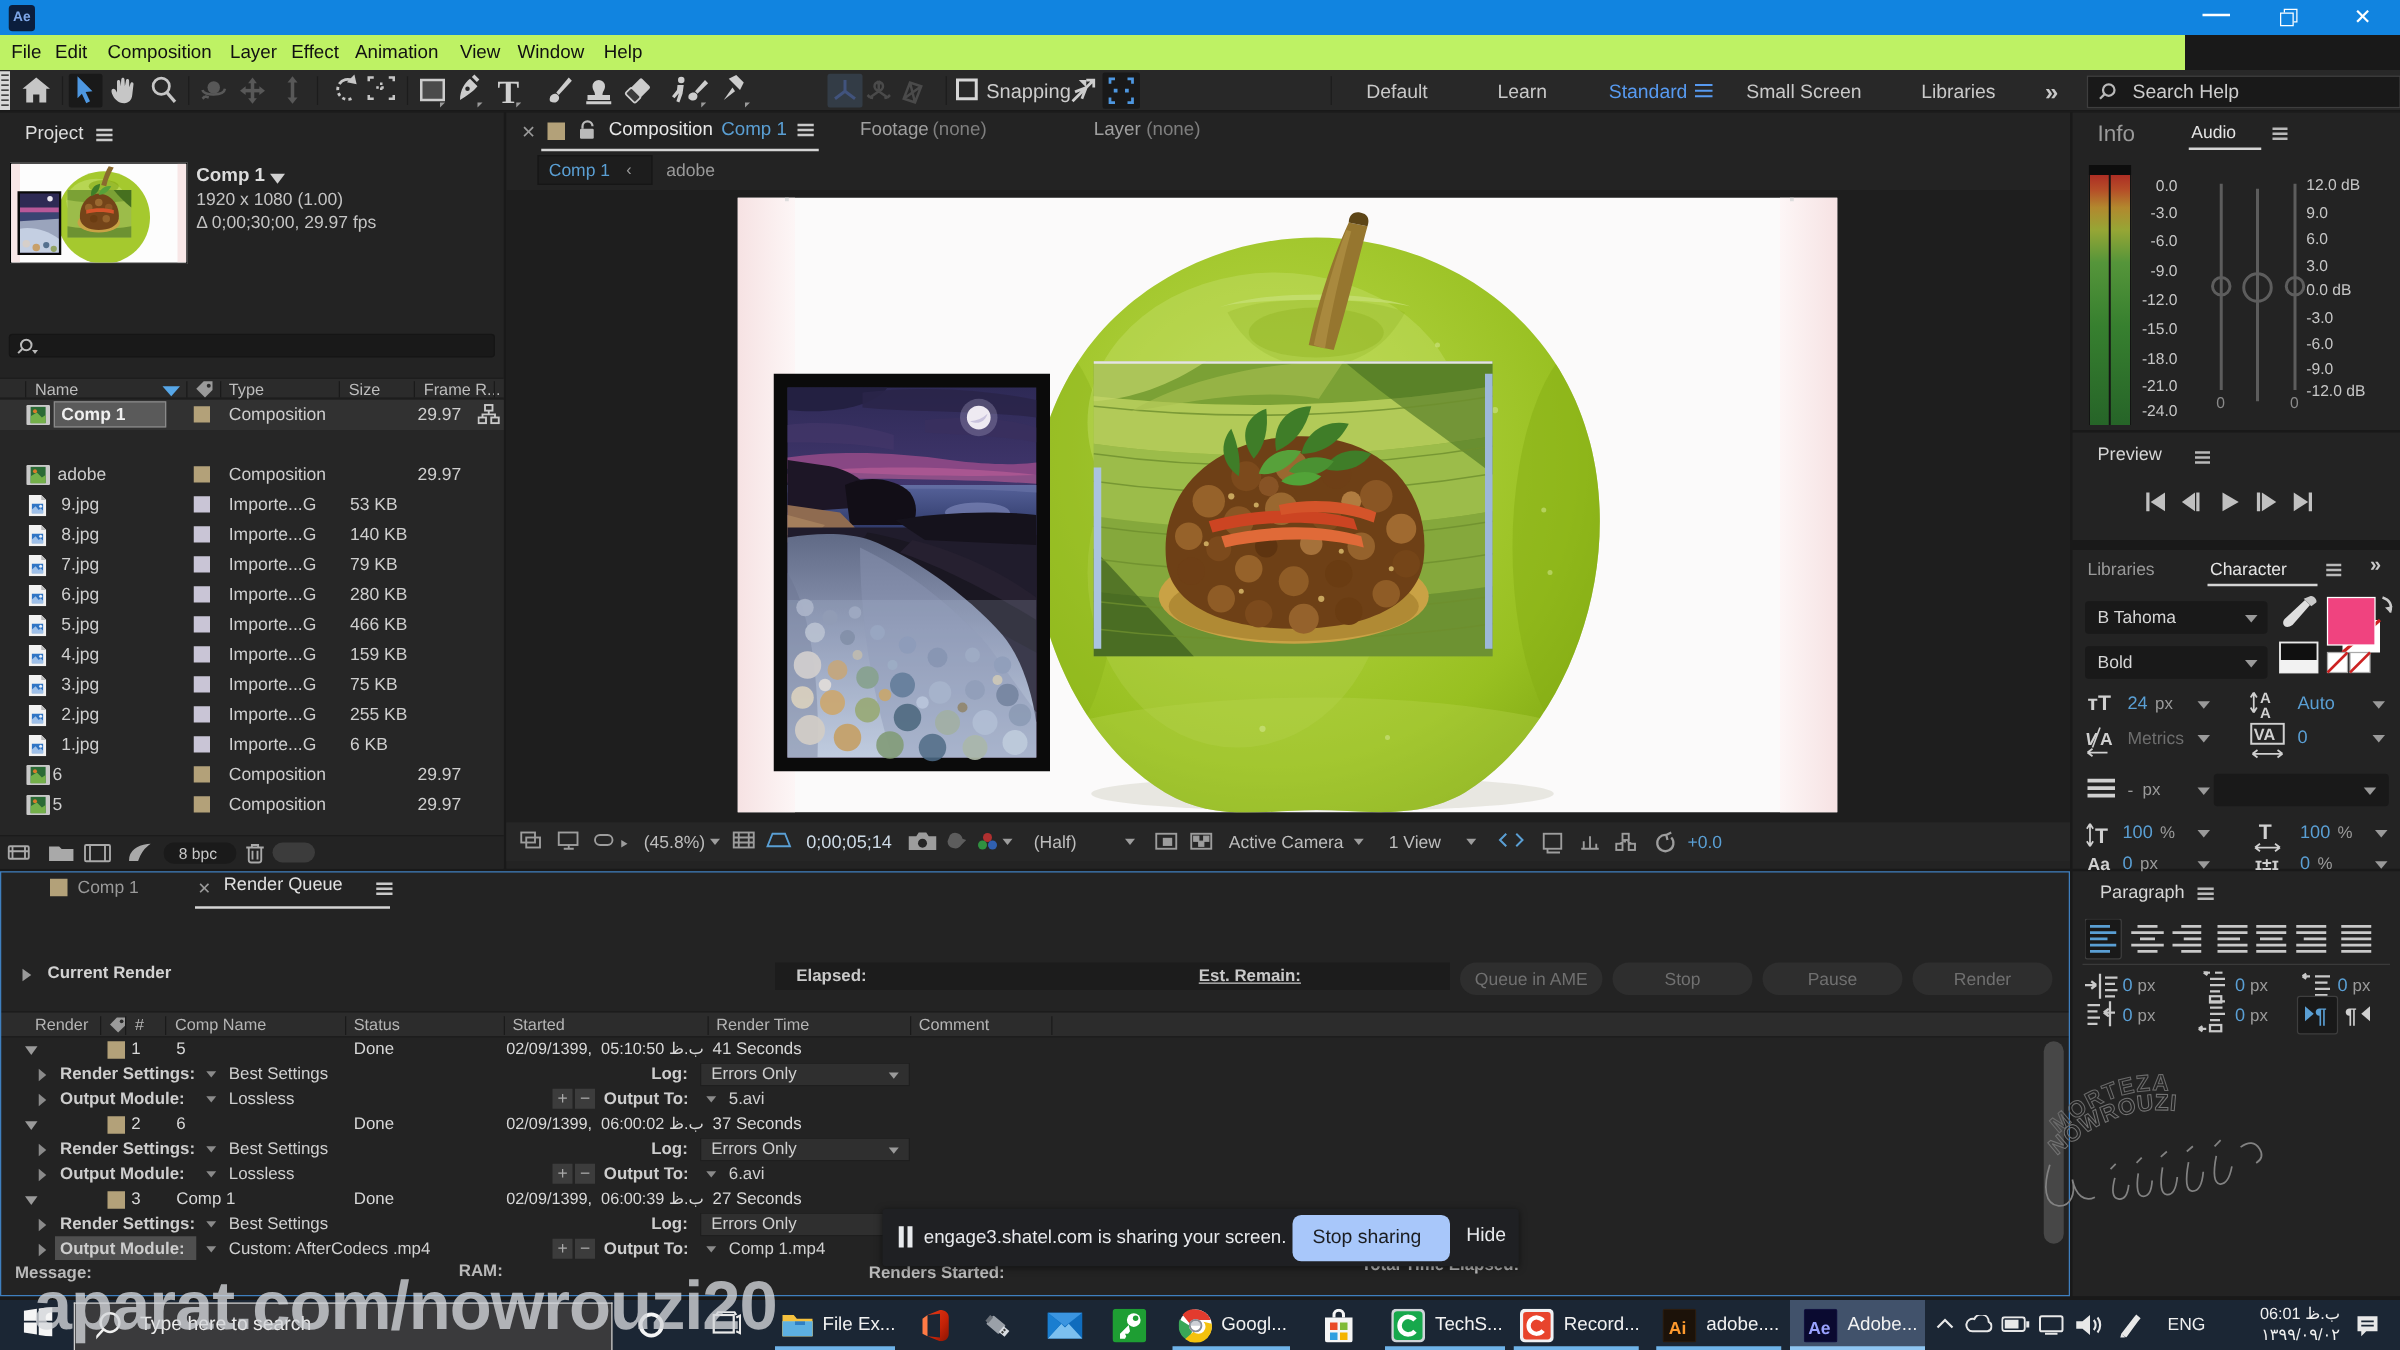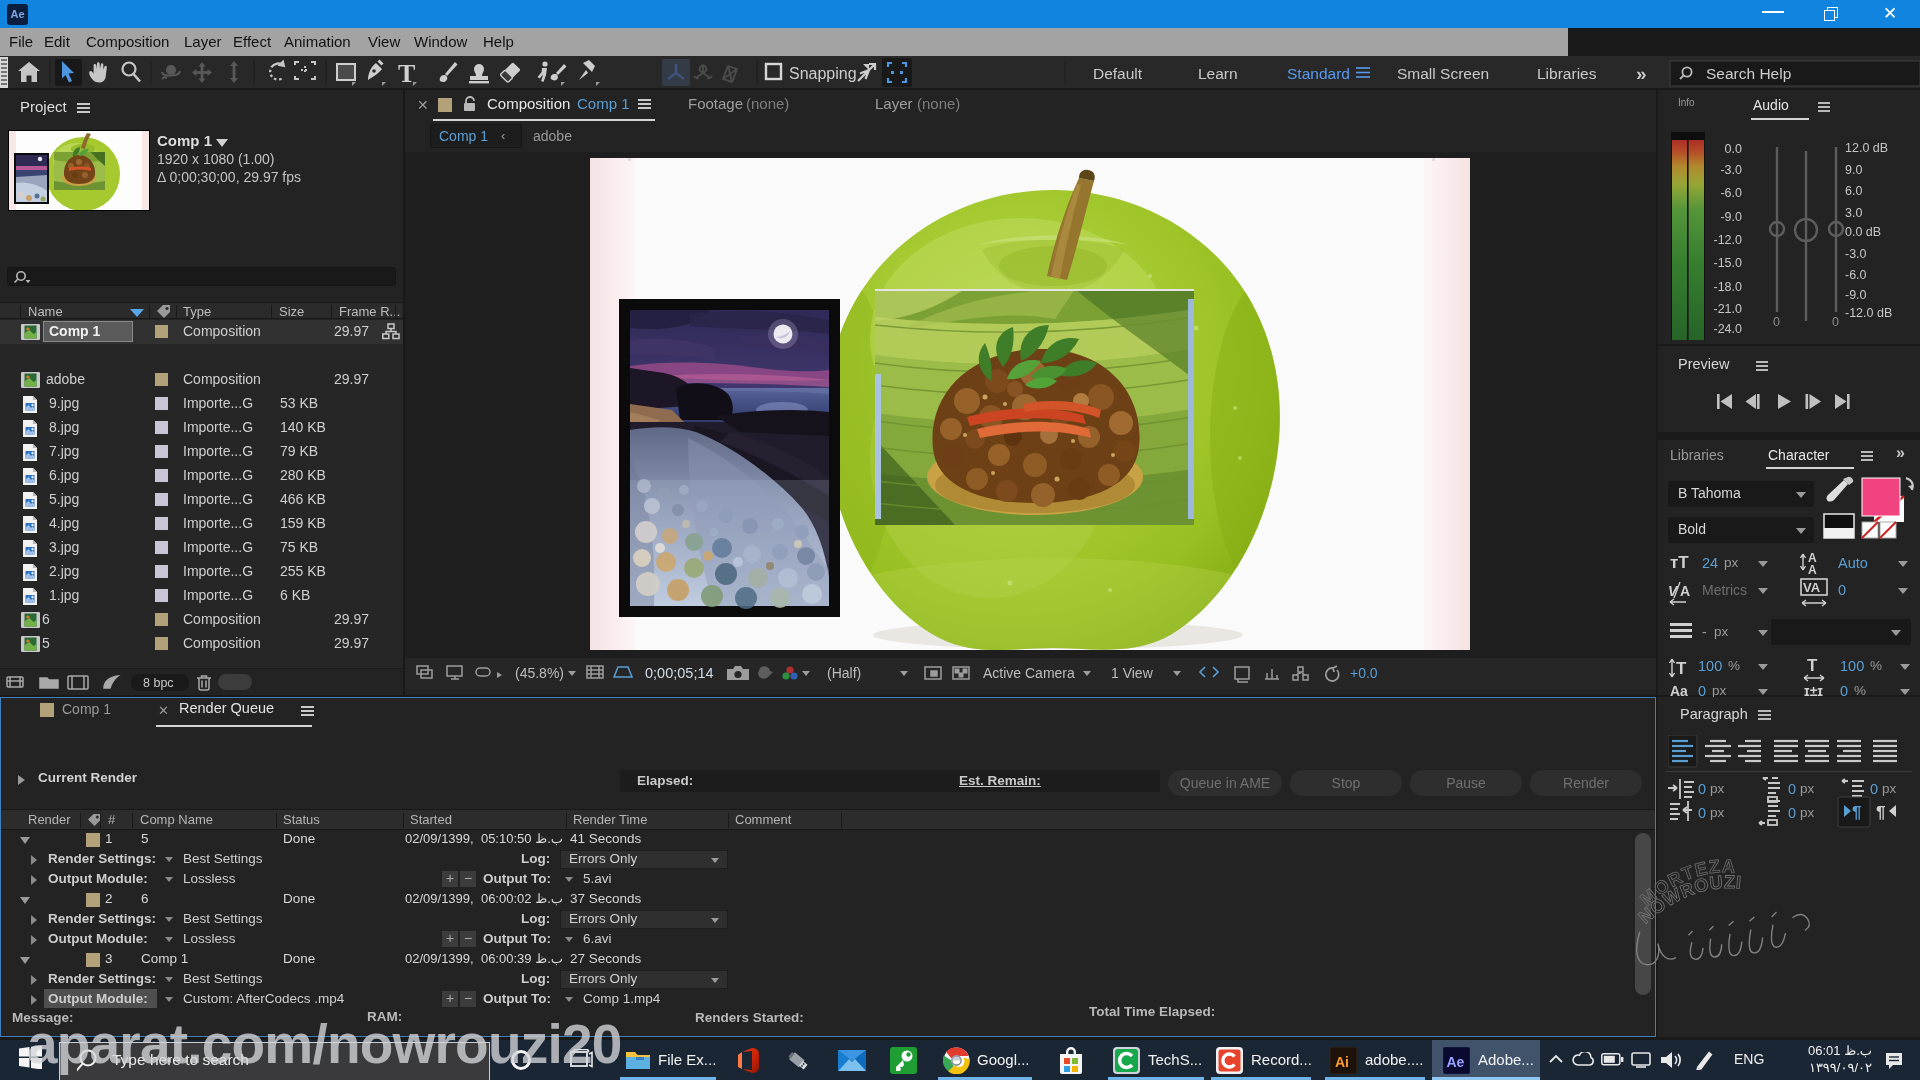--- a/index.html
+++ b/index.html
@@ -25,21 +25,21 @@
 <div id="root">
 
 <div class="abs" style="left:0;top:0;width:1920px;height:28px;background:#1184e0;">
   <div class="abs" style="left:7px;top:4px;width:21px;height:21px;background:#0b1e3d;border-radius:3px;color:#7ea7e8;font-size:11px;font-weight:bold;text-align:center;line-height:21px;">Ae</div>
   <div class="txt" style="left:1762px;top:11px;width:22px;height:2px;background:#ffffff;"></div>
   <div class="abs" style="left:1827px;top:7px;width:11px;height:11px;border:1.5px solid #fff;background:transparent;"></div>
   <div class="abs" style="left:1824px;top:10px;width:11px;height:11px;border:1.5px solid #fff;background:#1184e0;"></div>
   <div class="txt" style="left:1883px;top:3px;font-size:17px;color:#fff;">✕</div>
 </div>
 
-<div class="abs" style="left:0;top:28px;width:1568px;height:28px;background:#a3a3a3;">
+<div class="abs" style="left:0;top:28px;width:1748px;height:28px;background:#bef264;">
   <div class="txt" style="left:9px;top:5px;font-size:15px;color:#111;">File</div>
   <div class="txt" style="left:44px;top:5px;font-size:15px;color:#111;">Edit</div>
   <div class="txt" style="left:86px;top:5px;font-size:15px;color:#111;">Composition</div>
   <div class="txt" style="left:184px;top:5px;font-size:15px;color:#111;">Layer</div>
   <div class="txt" style="left:233px;top:5px;font-size:15px;color:#111;">Effect</div>
   <div class="txt" style="left:284px;top:5px;font-size:15px;color:#111;">Animation</div>
   <div class="txt" style="left:368px;top:5px;font-size:15px;color:#111;">View</div>
   <div class="txt" style="left:414px;top:5px;font-size:15px;color:#111;">Window</div>
   <div class="txt" style="left:483px;top:5px;font-size:15px;color:#111;">Help</div>
 </div>
@@ -821,21 +821,21 @@
           </g>
       <g fill="none" stroke="#9d9d9d" stroke-width="1.8">
             <path d="M928 10 a6.5 6.5 0 1 0 4 2 M928 10 l4 -2 m-4 2 l1 4"></path>
           </g>
       <text x="945" y="20" font-size="14" fill="#5a9fd4">+0.0</text>
     </svg>
   </div>
 </div>
 
 <div class="panel" id="audio" style="left:1658px;top:90px;width:262px;height:254px;">
-  <div class="txt" style="left:20px;top:7px;font-size:10px;color:#9a9a9a;">Info</div>
+  <div class="txt" style="left:20px;top:7px;font-size:18px;color:#9a9a9a;">Info</div>
   <div class="txt" style="left:95px;top:7px;font-size:14px;color:#e4e4e4;">Audio</div>
   <div class="abs" style="left:93px;top:28px;width:58px;height:2px;background:#d4d4d4;"></div>
   <div class="abs" style="left:160px;top:12px;width:12px;height:2px;background:#b9b9b9;box-shadow:0 4px 0 #b9b9b9,0 8px 0 #b9b9b9;"></div>
   <svg class="abs" style="left:13px;top:42px;" width="34" height="208">
     <defs>
           <linearGradient id="vug" x1="0" y1="0" x2="0" y2="1">
       <stop offset="0%" stop-color="#ad2e24"></stop>
             <stop offset="6%" stop-color="#b54e28"></stop>
       <stop offset="13%" stop-color="#b2882e"></stop>
             <stop offset="22%" stop-color="#96a635"></stop>
@@ -1236,20 +1236,28 @@
     <path d="M95 130 q-6 22 4 24 q10 2 12 -16"></path>
     <path d="M122 125 q-4 26 6 26 q9 0 10 -18"></path>
     <path d="M150 118 q-5 30 5 31 q10 1 12 -20"></path>
     <path d="M180 112 q-6 32 4 33 q11 1 13 -22"></path>
     <path d="M212 105 q-6 30 4 32 q10 1 14 -20"></path>
     <path d="M90 120 l6 -6 M120 113 l6 -6 M148 106 l7 -6 M178 100 l7 -6 M210 94 l7 -7"></path>
     <path d="M240 95 q14 -10 22 2 q6 10 -4 16"></path>
   </g>
 </svg>
 
+<div class="abs" style="left:706px;top:967px;width:509px;height:46px;background:#1f2023;border-radius:3px;z-index:20;box-shadow:0 1px 6px rgba(0,0,0,0.5);">
+  <div class="abs" style="left:13px;top:14px;width:3.5px;height:17px;background:#e8eaed;box-shadow:7px 0 0 #e8eaed;"></div>
+  <div class="txt" style="left:33px;top:14px;font-size:15px;color:#e8eaed;">engage3.shatel.com is sharing your screen.</div>
+  <div class="abs" style="left:328px;top:5px;width:126px;height:37px;background:#a8c7fa;border-radius:7px;">
+    <div class="txt" style="left:16px;top:9px;font-size:15.5px;color:#1b1d20;">Stop sharing</div>
+  </div>
+  <div class="txt" style="left:467px;top:13px;font-size:15.5px;color:#e8eaed;">Hide</div>
+</div>
 
 <div class="abs" id="taskbar" style="left:0;top:1040px;width:1920px;height:40px;background:#1b2634;z-index:10;">
 
   <svg class="abs" style="left:19px;top:6px;" width="23" height="23">
         <g fill="#f5f5f5">
           <path d="M0 2.5 L10.5 1 V10.5 H0 Z"></path>
           <path d="M12 0.8 L23 -0.5 V10.5 H12 Z"></path>
           <path d="M0 12 H10.5 V21.5 L0 20 Z"></path>
           <path d="M12 12 H23 V23.5 L12 22 Z"></path>
         </g>

